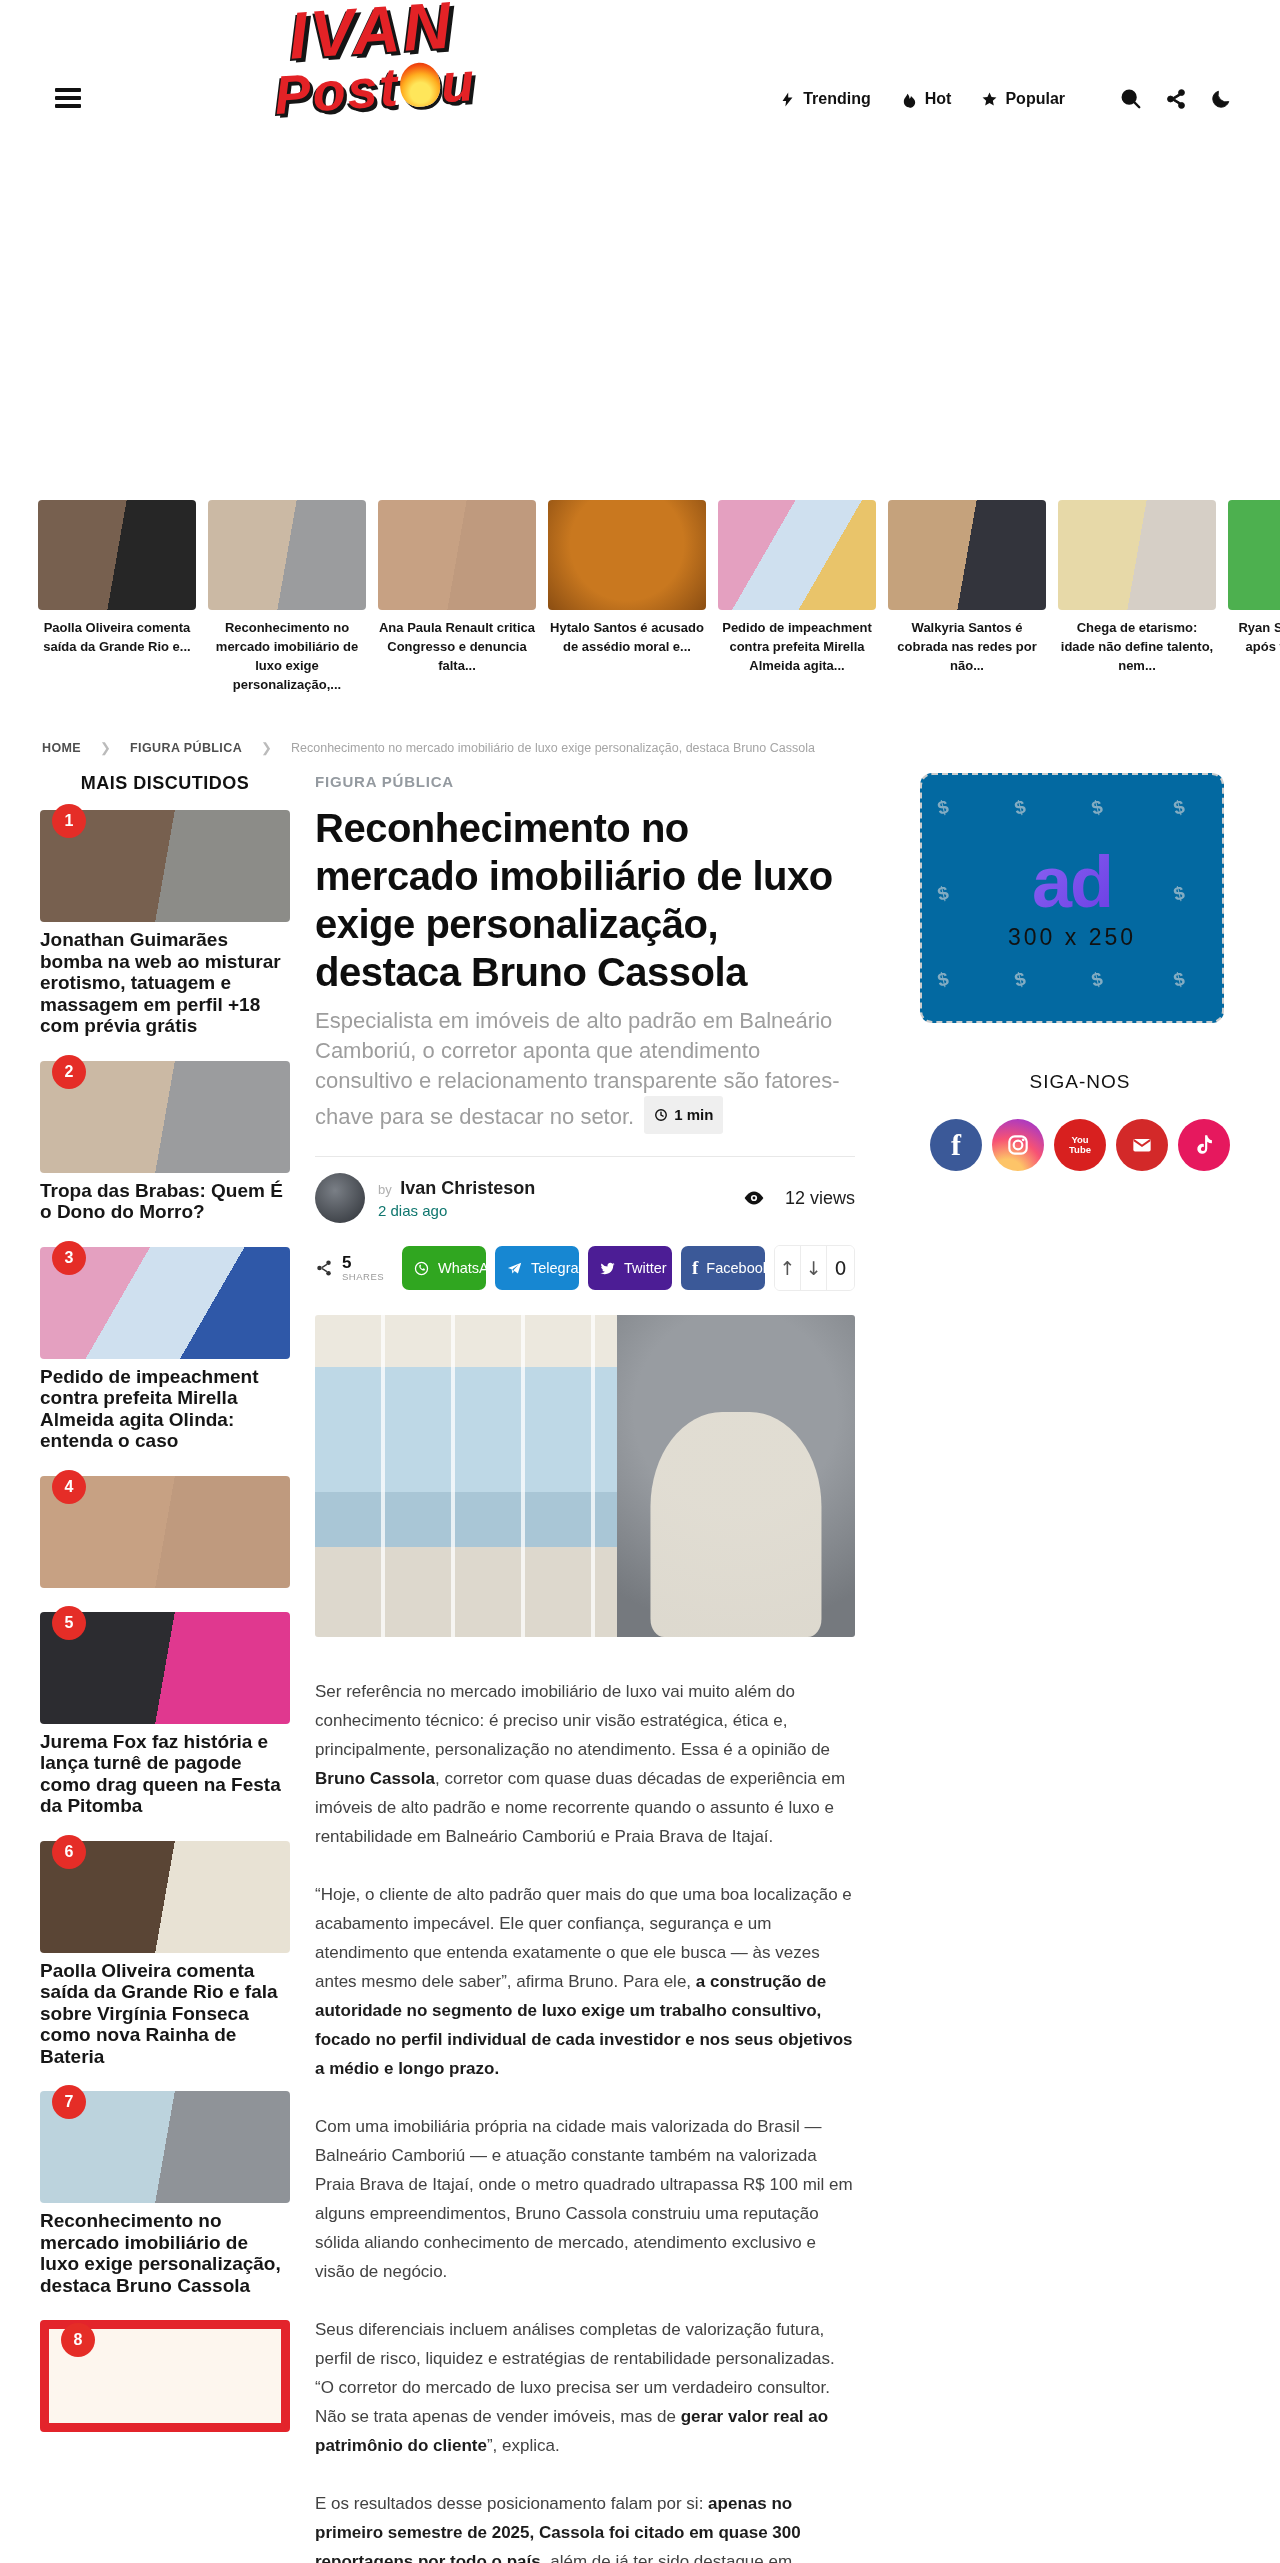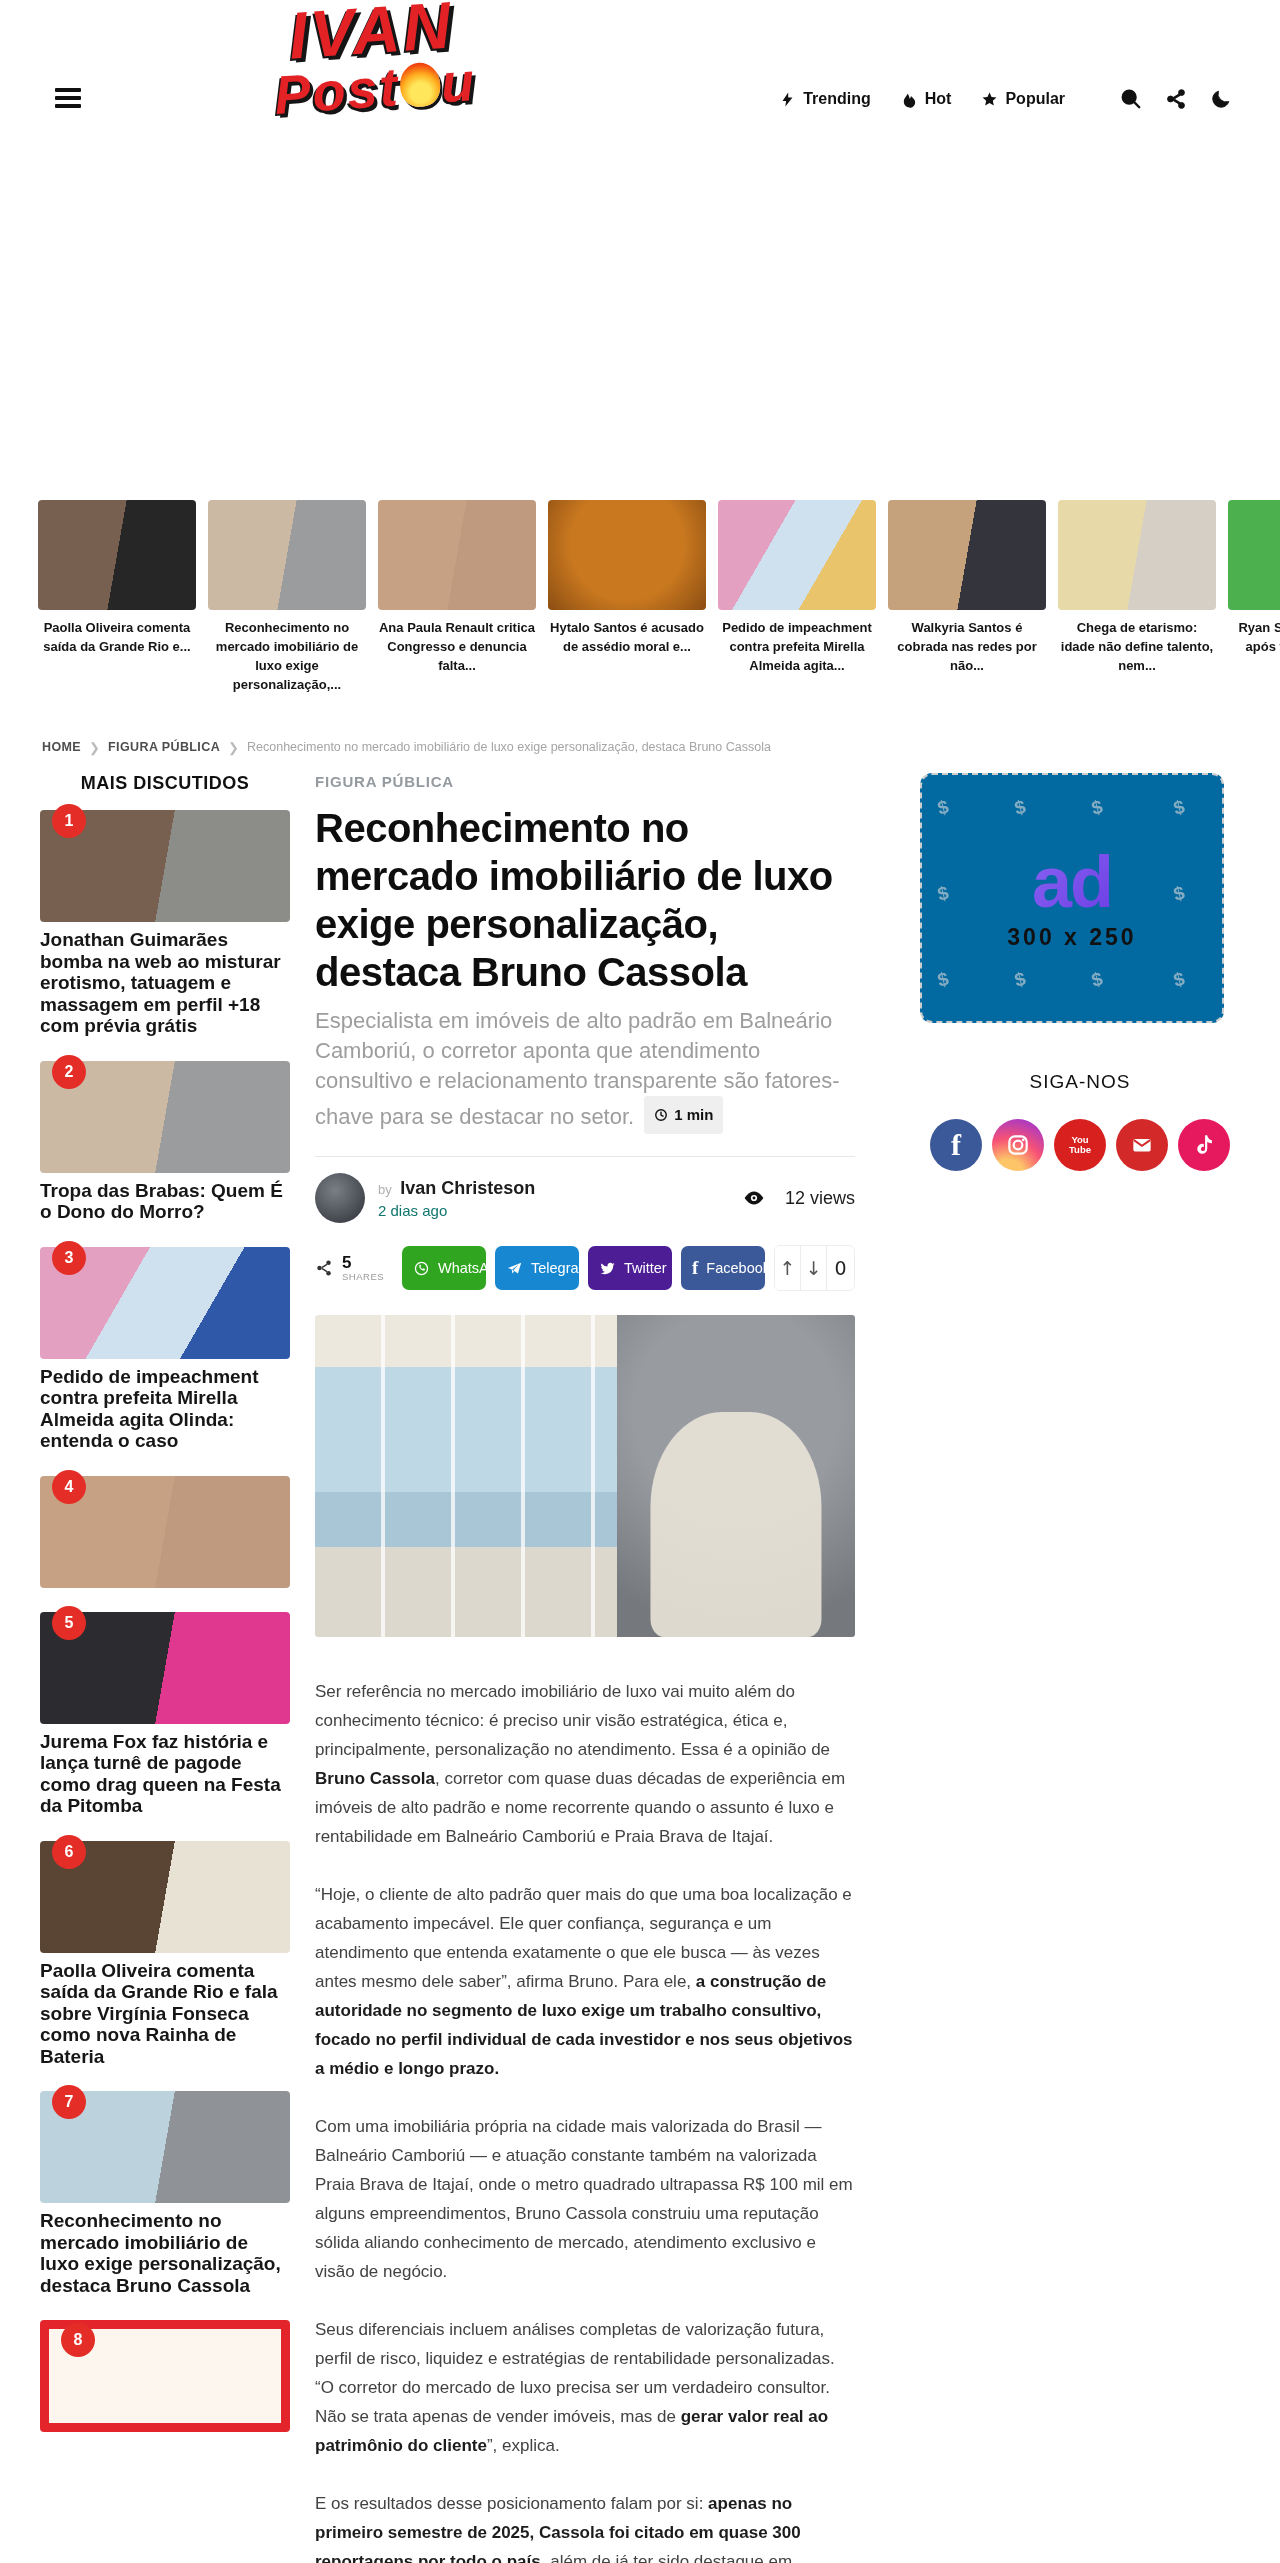--- a/index.html
+++ b/index.html
@@ -41,21 +41,21 @@
   .t1{background:linear-gradient(100deg,#77604f 0 50%,#262626 50%);}
   .t2{background:linear-gradient(100deg,#cbb9a4 0 50%,#9b9c9e 50%);}
   .t3{background:linear-gradient(100deg,#c7a183 0 50%,#bf9a7e 50%);}
   .t4{background:linear-gradient(120deg,#e4a0c0 0 35%,#cfe0ef 35% 65%,#e9c46a 65%);}
   .t5{background:radial-gradient(circle at 50% 40%,#c9781f 0 55%,#8a4d12 100%);}
   .t6{background:linear-gradient(100deg,#c5a27c 0 50%,#33343c 50%);}
   .t7{background:linear-gradient(100deg,#e7d9a8 0 50%,#d6cfc6 50%);}
   .t8{background:linear-gradient(100deg,#4db04f 0 40%,#b31f1f 40%);}
 
   
-  .breadcrumb { margin:46px 0 18px 42px; font-size:12.5px; display:flex; gap:8px; align-items:flex-start; }
+  .breadcrumb { margin:46px 0 18px 42px; font-size:12.5px; display:flex; gap:19px; align-items:center; }
   .bc-link { color:#4e4e4e; font-weight:600; letter-spacing:.4px; cursor:pointer; }
   .bc-sep { color:#bbb; font-size:13px; }
   .bc-current { color:#a5a5a5; }
 
   
   .main-row { display:flex; padding:0 40px; align-items:flex-start; }
   .col-left { width:250px; flex:0 0 250px; }
   .col-center { width:540px; flex:0 0 540px; margin-left:25px; }
   .col-right { width:320px; flex:0 0 320px; margin-left:65px; }
 
@@ -134,21 +134,21 @@
   .article-body p { font-size:17px; line-height:29px; color:#424242; margin-bottom:29px; }
   .article-body b { font-weight:700; color:#1c1c1c; }
 
   
   .ad-box { position:relative; width:304px; height:250px; border:2px dashed #cdcdcd; border-radius:12px;
     background:#0369a1; display:flex; flex-direction:column; align-items:center; justify-content:center;
     overflow:hidden; cursor:pointer; }
   .ad-word { font-size:72px; font-weight:800; line-height:1; letter-spacing:-2px;
     background:linear-gradient(135deg,#8a63f2,#6c3fe4); -webkit-background-clip:text;
     background-clip:text; color:transparent; }
-  .ad-size { margin-top:6px; font-size:23px; font-weight:700; color:#111; letter-spacing:3px; }
+  .ad-size { margin-top:6px; font-size:23px; font-weight:400; color:#111; letter-spacing:3px; }
   .wm { position:absolute; color:#d9d9d9; opacity:.6; font-weight:700; font-size:19px;
     transform:rotate(-14deg); }
   .wm:nth-of-type(1){left:16px;top:22px;} .wm:nth-of-type(2){left:93px;top:22px;}
   .wm:nth-of-type(3){left:170px;top:22px;} .wm:nth-of-type(4){left:252px;top:22px;}
   .wm:nth-of-type(5){left:16px;top:108px;} .wm:nth-of-type(6){left:252px;top:108px;}
   .wm:nth-of-type(7){left:16px;top:194px;} .wm:nth-of-type(8){left:93px;top:194px;}
   .wm:nth-of-type(9){left:170px;top:194px;} .wm:nth-of-type(10){left:252px;top:194px;}
 
   .follow-heading { margin-top:48px; text-align:center; font-size:19px; font-weight:400;
     letter-spacing:1px; color:#111; }

